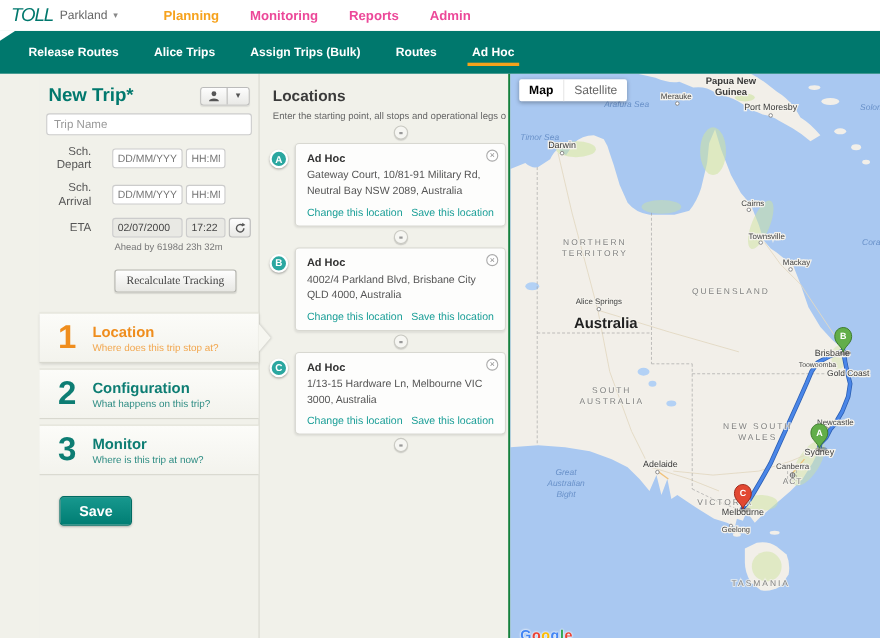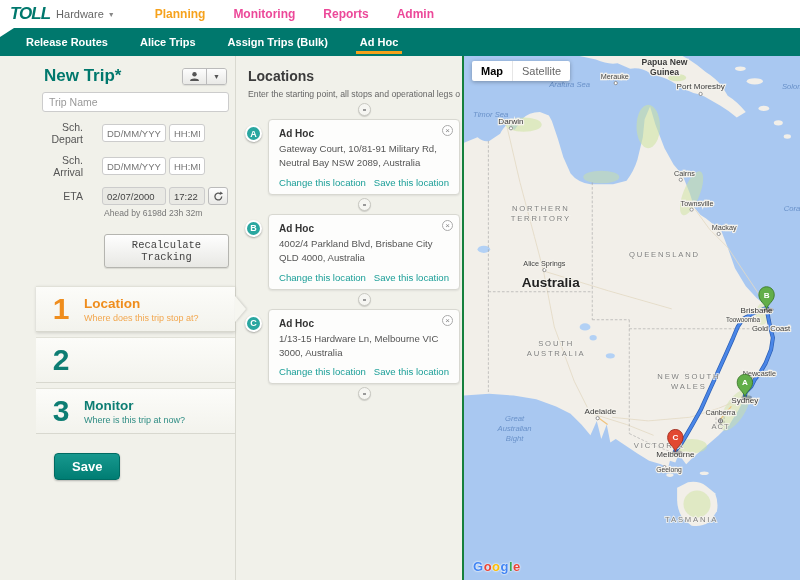--- a/index.html
+++ b/index.html
@@ -1,28 +1,28 @@
 <!DOCTYPE html>
 <html><head>
 <meta charset="utf-8">
 <style>
   * { margin:0; padding:0; box-sizing:border-box; }
   html,body { width:800px; height:580px; overflow:hidden; font-family:"Liberation Sans", sans-serif; background:#f1f1ea; }
 
   
   .header { height:28px; background:#ffffff; display:flex; align-items:center; border-bottom:0; position:relative; z-index:10; }
-  .logo { font-style:italic; font-weight:bold; font-size:17px; color:#00786d; letter-spacing:-1px; padding:0 6px 0 10px; }
+  .logo { font-style:italic; font-weight:normal; font-size:17px; color:#00786d; letter-spacing:-1px; padding:0 6px 0 10px; }
   .context { font-size:11px; color:#666; display:flex; align-items:center; gap:4px; margin-right:40px; cursor:pointer; }
   .context .caret { font-size:7px; color:#888; }
   .topnav { display:flex; gap:28px; }
   .topnav .item { font-size:12px; font-weight:bold; color:#ec4899; cursor:pointer; }
   .topnav .item.active { color:#f6a21c; }
 
   
-  .subnav { height:28px; background:#00786d; display:flex; align-items:center; padding-left:10px; position:relative; z-index:9; }
+  .subnav { height:39px; background:#00786d; display:flex; align-items:center; padding-left:10px; position:relative; z-index:9; }
   .subnav::before { content:''; position:absolute; left:0; top:0; border-top:9px solid #ffffff; border-right:14px solid transparent; }
   .subnav .item { position:relative; color:#ffffff; font-size:11px; font-weight:bold; padding:0 16px; height:28px; line-height:28px; cursor:pointer; }
   .subnav .item.active::after { content:''; position:absolute; left:12px; right:12px; bottom:2px; height:3px; background:#f6a21c; }
 
   
   .content { display:flex; height:524px; }
   .form-panel { width:200px; background:#f1f1ea; border-right:1px solid #d9d9d0; padding:6px 6px 0 6px; position:relative; overflow:visible; z-index:5;margin-left:36px; }
   .loc-panel { width:228px; background:#f1f1ea; border-right:2px solid #15803d; padding:8px 2px 0 12px; position:relative; }
   .map-panel { flex:1; position:relative; background:#a9c8f1; overflow:hidden; }
 
@@ -36,21 +36,21 @@
   .text-input { width:100%; height:20px; border:1px solid #ccc; border-radius:3px; font-size:10.5px; padding:0 6px; color:#333; background:#fff; }
   .text-input::placeholder { color:#999; }
   .frm-row { display:flex; align-items:center; margin-top:9px; }
   .frm-row label { width:60px; text-align:right; font-size:10.5px; color:#555; padding-right:19px; }
   .frm-row input { height:18px; border:1px solid #ccc; border-radius:3px; font-size:9.5px; color:#444; padding:0 4px; }
   .in-date { width:64px; margin-right:3px; }
   .in-time { width:36px; }
   .in-ro { background:#e9e9e4; color:#555; }
   .icon-btn { width:20px; height:18px; margin-left:3px; border:1px solid #bbb; border-radius:3px; background:linear-gradient(#fdfdfd,#e9e9e6); display:flex; align-items:center; justify-content:center; cursor:pointer; }
   .eta-note { font-size:8.6px; color:#777; margin:3px 0 0 62px; }
-  .recalc-btn { display:block; margin:16px auto 0 62px; padding:4px 10px; font-size:10.5px; color:#444; border:1px solid #b5b5b0; border-radius:3px; background:linear-gradient(#fefefe,#e8e8e4); box-shadow:0 1px 1px rgba(0,0,0,.1); cursor:pointer; font-family:Liberation Mono, monospace; }
+  .recalc-btn { display:block; margin:16px auto 0 62px; padding:4px 10px; font-size:10.5px; color:#444; border:1px solid #b5b5b0; border-radius:3px; background:linear-gradient(#fefefe,#e8e8e4); box-shadow:0 1px 1px rgba(0,0,0,.1); cursor:pointer; font-family:Liberation Serif, serif; }
 
   .steps { margin:18px -6px 0 -6px; }
   .step { position:relative; display:flex; align-items:center; gap:12px; padding:7px 10px 7px 14px; background:linear-gradient(#fcfcf9,#f3f3ed); border-top:1px solid #e1e1d8; border-bottom:1px solid #d8d8cf; margin-bottom:5px; cursor:pointer; }
   .step .num { font-size:30px; font-weight:bold; width:22px; text-align:center; line-height:1; }
   .step .t { font-size:13.5px; font-weight:bold; }
   .step .s { font-size:9px; margin-top:2px; }
   .step.orange .num, .step.orange .t { color:#ef8d1d; }
   .step.orange .s { color:#f2a74f; }
   .step.teal .num, .step.teal .t { color:#0d7d73; }
   .step.teal .s { color:#2f8d84; }
@@ -89,35 +89,36 @@
   .country { font-size:15px; font-weight:bold; fill:#222; paint-order:stroke; stroke:rgba(244,242,236,.8); stroke-width:2.5px; }
   .sea { font-size:8.5px; font-style:italic; fill:#6991c9; }
   .pin-letter { font-size:9px; font-weight:bold; fill:#fff; }
 </style>
 </head>
 <body>
 
 <div class="header">
   <div class="logo">TOLL</div>
   <div class="context">
-    <span>Hardware</span>
+    <span>Parkland</span>
     <span class="caret">▼</span>
   </div>
   <div class="topnav">
     <div class="item active">Planning</div>
     <div class="item">Monitoring</div>
     <div class="item">Reports</div>
     <div class="item">Admin</div>
   </div>
 </div>
 
 <div class="subnav">
   <div class="item">Release Routes</div>
   <div class="item">Alice Trips</div>
   <div class="item">Assign Trips (Bulk)</div>
+  <div class="item">Routes</div>
   <div class="item active">Ad Hoc</div>
 </div>
 
 <div class="content">
 
   <div class="form-panel">
     <div class="title-row">
       <div class="page-title">New Trip*</div>
       <div class="split-btn">
         <div class="seg">
@@ -161,20 +162,24 @@
     <div class="steps">
       <div class="step orange active">
         <div class="num">1</div>
         <div>
           <div class="t">Location</div>
           <div class="s">Where does this trip stop at?</div>
         </div>
       </div>
       <div class="step teal">
         <div class="num">2</div>
+        <div>
+          <div class="t">Configuration</div>
+          <div class="s">What happens on this trip?</div>
+        </div>
       </div>
       <div class="step teal">
         <div class="num">3</div>
         <div>
           <div class="t">Monitor</div>
           <div class="s">Where is this trip at now?</div>
         </div>
       </div>
     </div>
 

